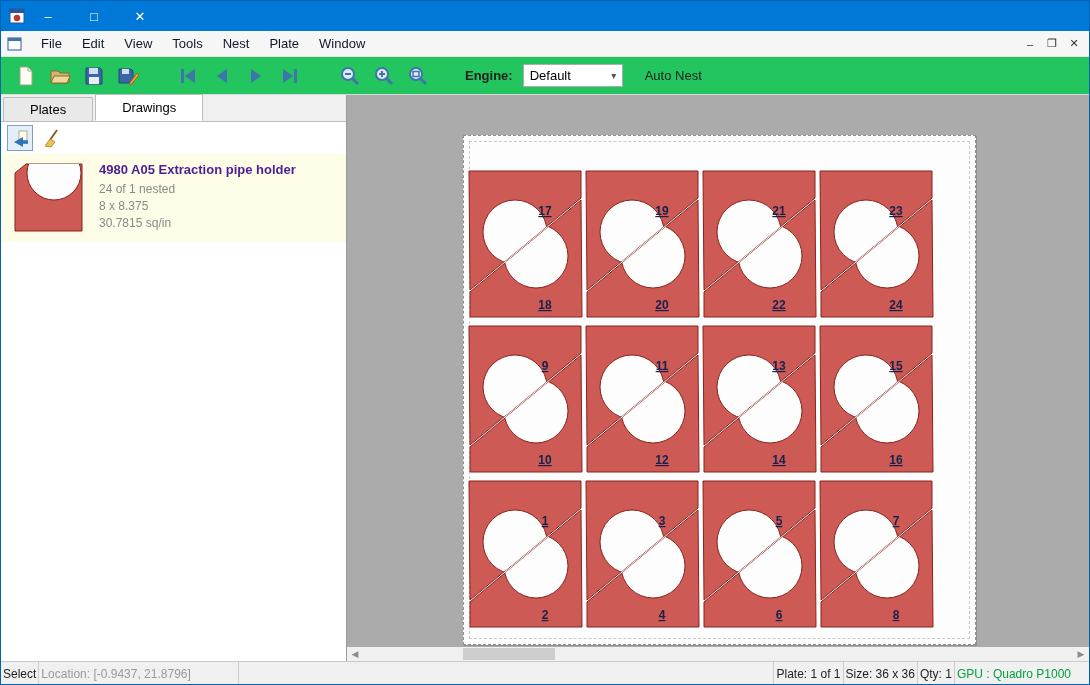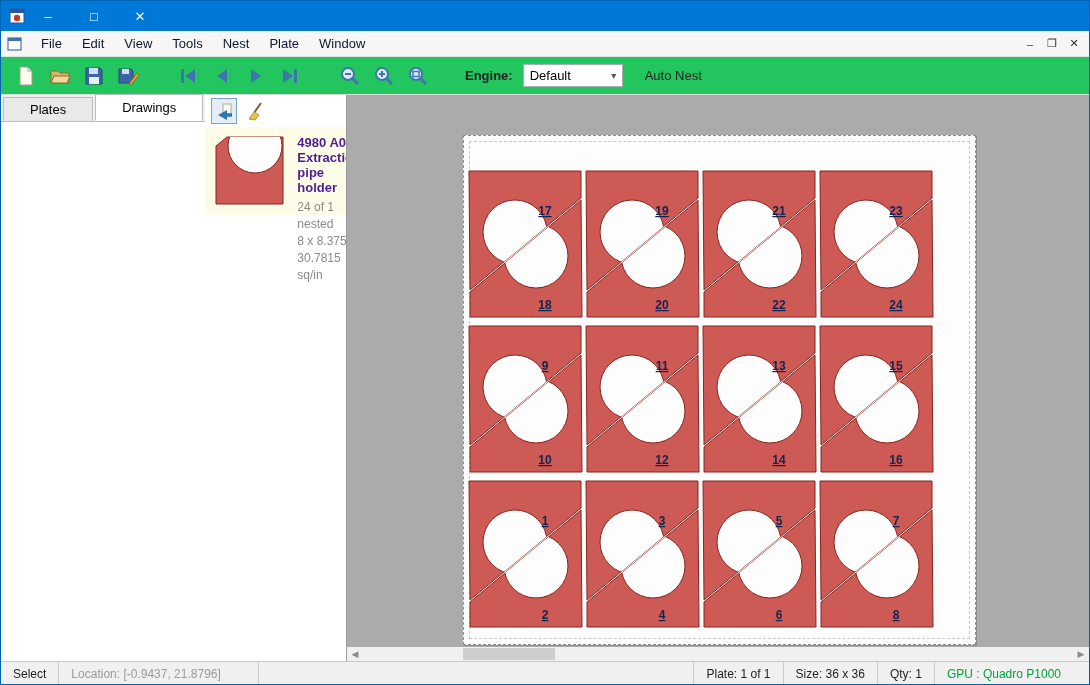--- a/index.html
+++ b/index.html
@@ -33,21 +33,21 @@
   .tb-gap { width:22px; }
   .engine-label { font-size:13px; font-weight:bold; color:#222; margin:0 6px 0 28px; }
   .combo { width:100px; height:23px; background:#fff; border:1px solid #abadb3;
            display:flex; align-items:center; font-size:13px; padding-left:6px; }
   .combo .val { flex:1; }
   .combo .chev { width:16px; color:#555; font-size:10px; text-align:center; }
   .auto-nest { font-size:13px; color:#222; margin-left:18px; cursor:default; }
 
   
   .content { display:flex; height:566px; }
-  .left-col { width:346px; border-right:1px solid #9b9b9b; display:flex; flex-direction:row;
+  .left-col { width:346px; border-right:1px solid #9b9b9b; display:flex; flex-direction:column;
               background:#fff; }
   .tabstrip { height:27px; background:#f0f0f0; display:flex; align-items:flex-end;
               border-bottom:1px solid #bdbdbd; padding-left:2px; }
   .tab { height:24px; padding:0 26px; display:flex; align-items:center; font-size:13px;
          background:#e9e9e9; border:1px solid #bdbdbd; border-bottom:none; margin-right:2px;
          cursor:default; }
   .tab.active { background:#fff; height:27px; position:relative; z-index:2; border-bottom:1px solid #fff; }
   .panel { flex:1; background:#fff; overflow:hidden; }
   .panel-toolbar { height:32px; display:flex; align-items:center; padding-left:6px; gap:6px;
                    background:#fff; }
@@ -76,21 +76,21 @@
   .hscroll { position:absolute; left:0; right:0; bottom:0; height:14px; background:#f0f0f0;
              display:flex; align-items:center; }
   .hs-arrow { width:16px; height:14px; display:flex; align-items:center; justify-content:center;
               color:#8b8b8b; font-size:9px; }
   .hs-track { flex:1; position:relative; height:14px; }
   .hs-thumb { position:absolute; left:100px; top:1px; width:92px; height:12px; background:#cdcdcd; }
 
   
   .statusbar { height:25px; background:#f0f0f0; border-top:1px solid #c9c9c9; display:flex;
                align-items:stretch; font-size:12px; color:#222; }
-  .sb-cell { display:flex; align-items:center; padding:0 12px; border-right:1px solid #cccccc; }
+  .sb-cell { display:flex; align-items:center; padding:0 2px; border-right:1px solid #cccccc; }
   .sb-location { color:#9a9a9a; border-right:1px solid #cccccc; min-width:200px; }
   .sb-spacer { flex:1; }
   .sb-right { border-left:1px solid #cccccc; border-right:none; }
   .sb-gpu { color:var(--gpu-color); }
   .sb-grip { width:16px; }
 </style>
 </head>
 <body>
 
 <div class="window">

